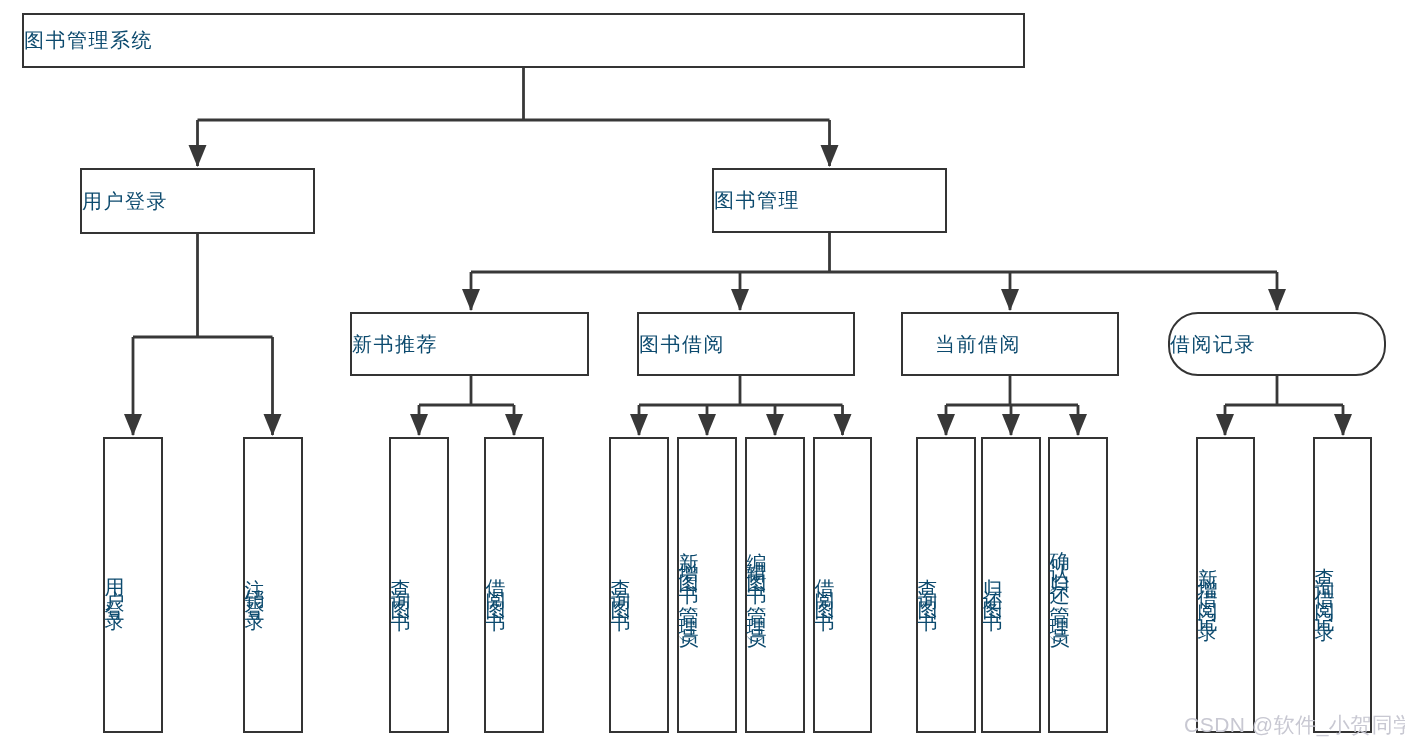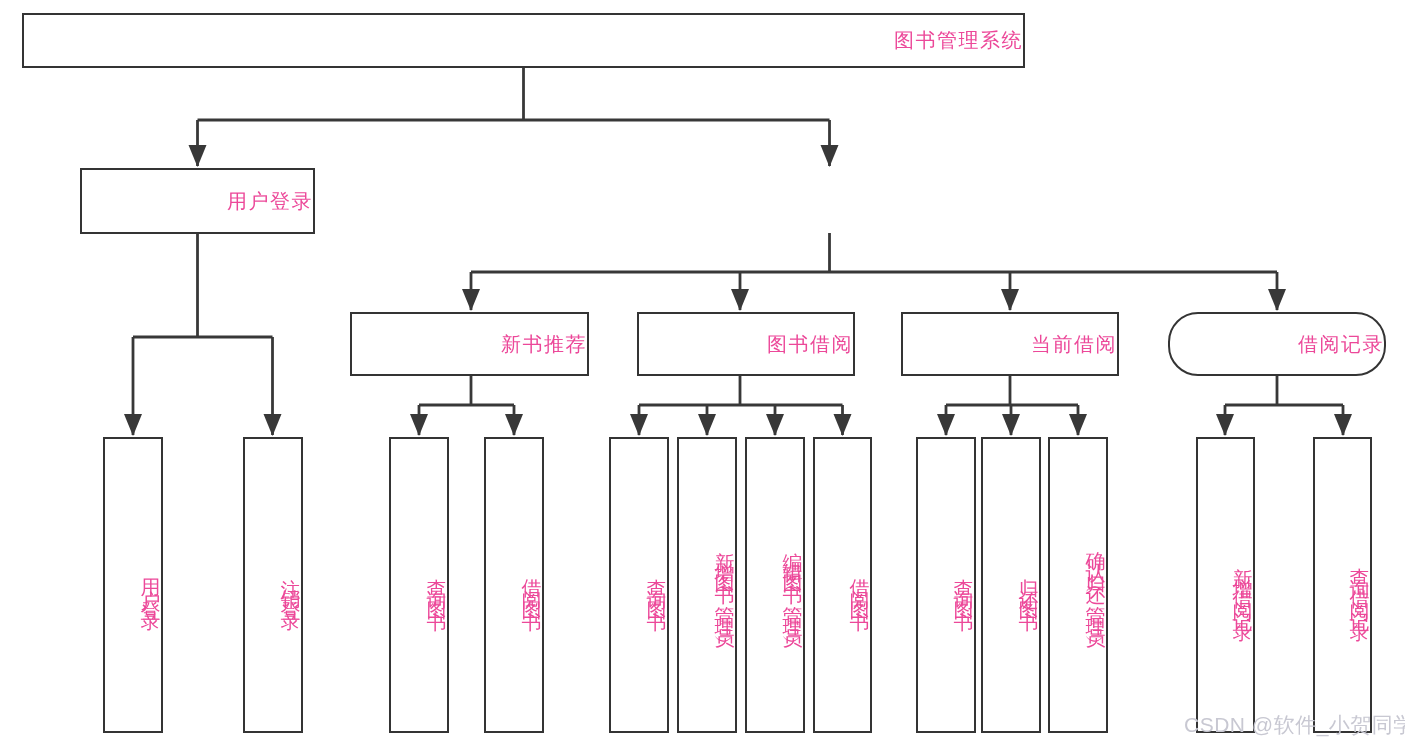--- a/index.html
+++ b/index.html
@@ -9,22 +9,22 @@
     background:#ffffff;
     font-family:"Liberation Sans","DejaVu Sans",sans-serif;
     overflow:hidden;
   }
   .wires { position:absolute; left:0; top:0; z-index:0; }
   .box {
     position:absolute;
     background:#ffffff;
     border:2.5px solid #343434;
     box-sizing:border-box;
-    display:flex; align-items:center; justify-content:flex-end;
-    color:#ec4899;
+    display:flex; align-items:center; justify-content:flex-start;
+    color:#0c4a6e;
     z-index:1;
   }
   .h-box { font-size:20px; letter-spacing:1.5px; }
   .v-box span {
     writing-mode:vertical-rl;
     text-orientation:mixed;
     font-size:20px;
     line-height:1;
     letter-spacing:11px;
     white-space:nowrap;
@@ -94,20 +94,23 @@
     </g>
   </svg>
 
   <div class="box h-box" style="left:22px; top:13px; width:1003px; height:55px;">
     <span>图书管理系统</span>
   </div>
 
   <div class="box h-box" style="left:80px; top:168px; width:235px; height:66px;">
     <span>用户登录</span>
   </div>
+  <div class="box h-box" style="left:712px; top:168px; width:235px; height:65px;">
+    <span>图书管理</span>
+  </div>
 
   <div class="box h-box" style="left:350px; top:312px; width:239px; height:64px;">
     <span>新书推荐</span>
   </div>
   <div class="box h-box" style="left:637px; top:312px; width:218px; height:64px;">
     <span>图书借阅</span>
   </div>
   <div class="box h-box" style="left:901px; top:312px; width:218px; height:64px;padding-left:32px;">
     <span>当前借阅</span>
   </div>

